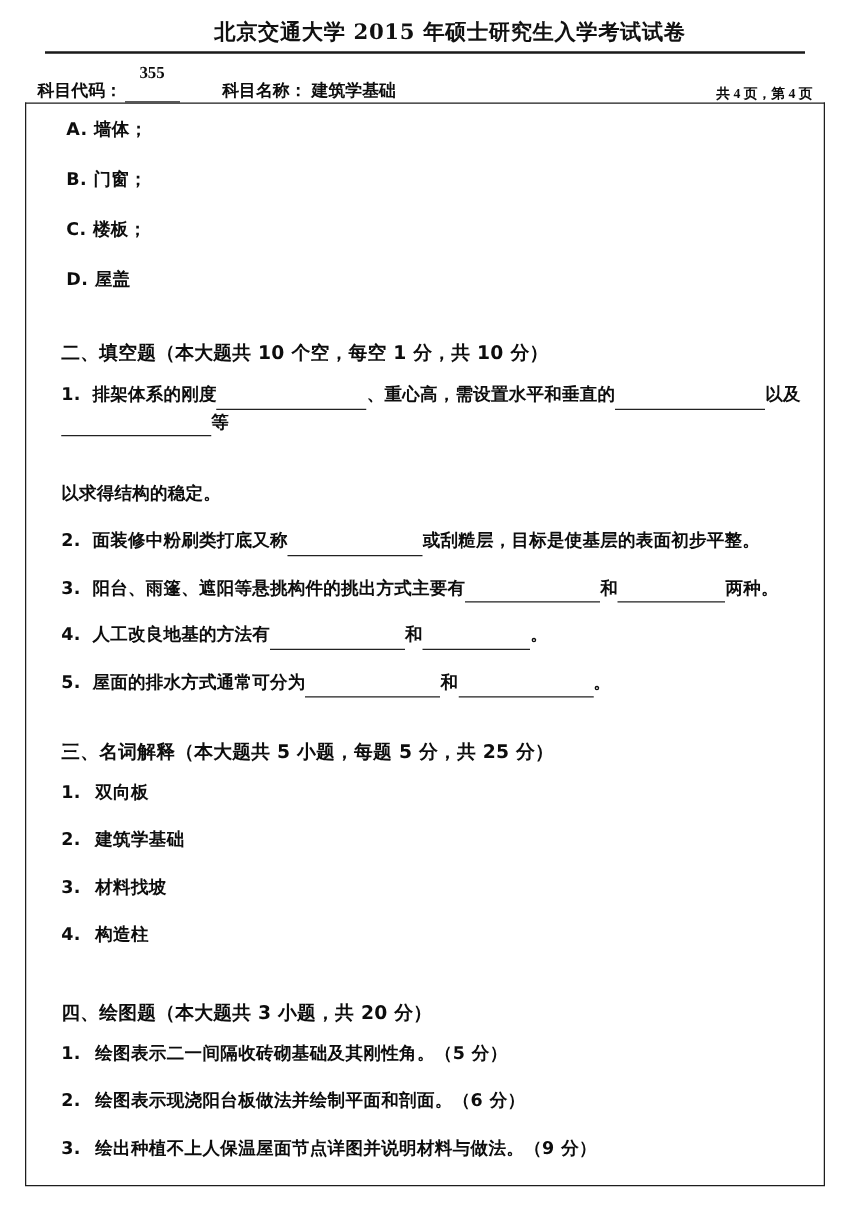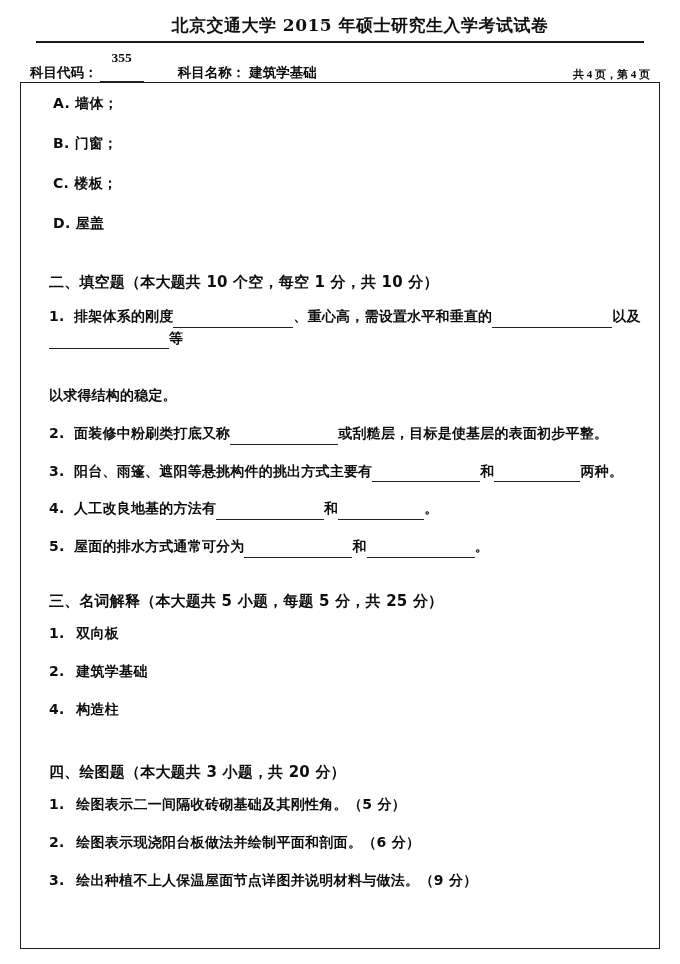--- a/index.html
+++ b/index.html
@@ -199,20 +199,24 @@
 
     <div class="term">
       <span class="num">1.</span>
       <span>双向板</span>
     </div>
     <div class="term">
       <span class="num">2.</span>
       <span>建筑学基础</span>
     </div>
     <div class="term">
+      <span class="num">3.</span>
+      <span>材料找坡</span>
+    </div>
+    <div class="term">
       <span class="num">4.</span>
       <span>构造柱</span>
     </div>
 
     <div class="spacer-14"></div>
 
     <div class="section-head">四、绘图题（本大题共 3 小题，共 20 分）</div>
 
     <div class="term">
       <span class="num">1.</span>

